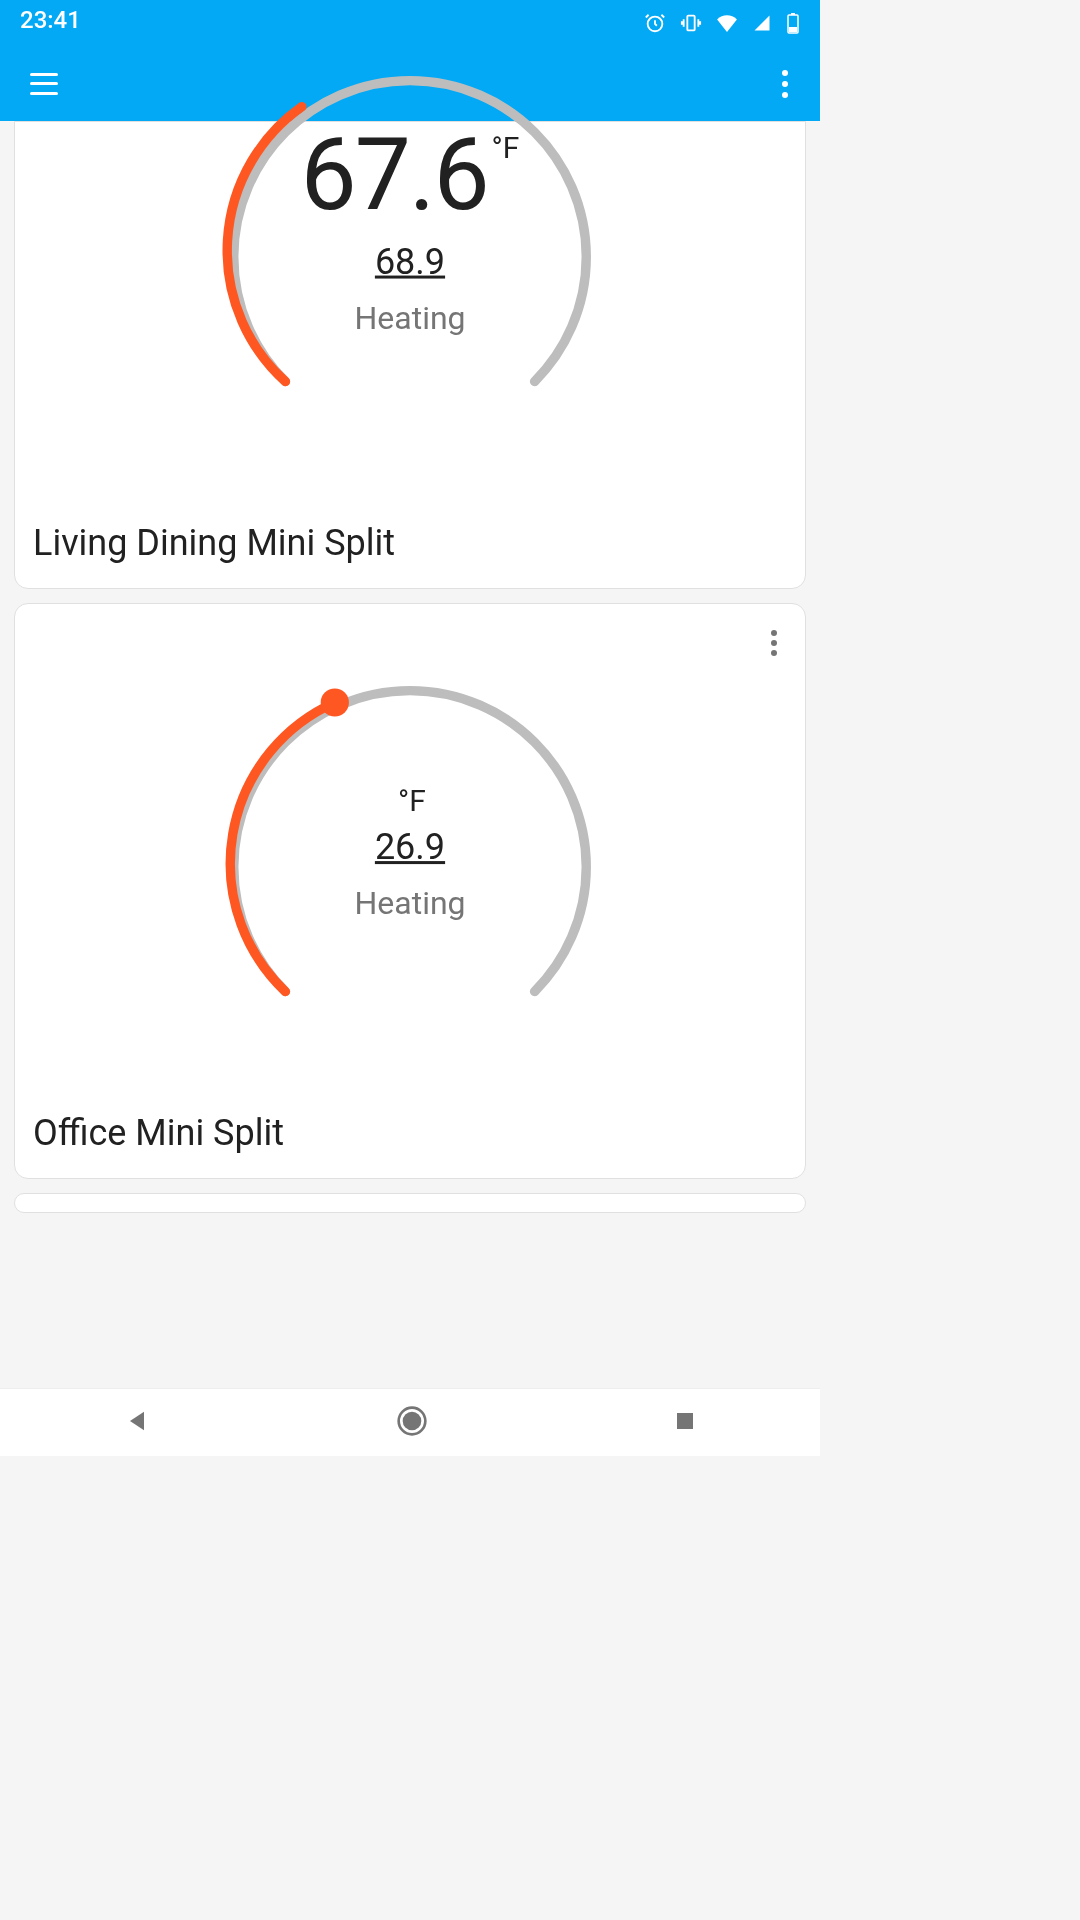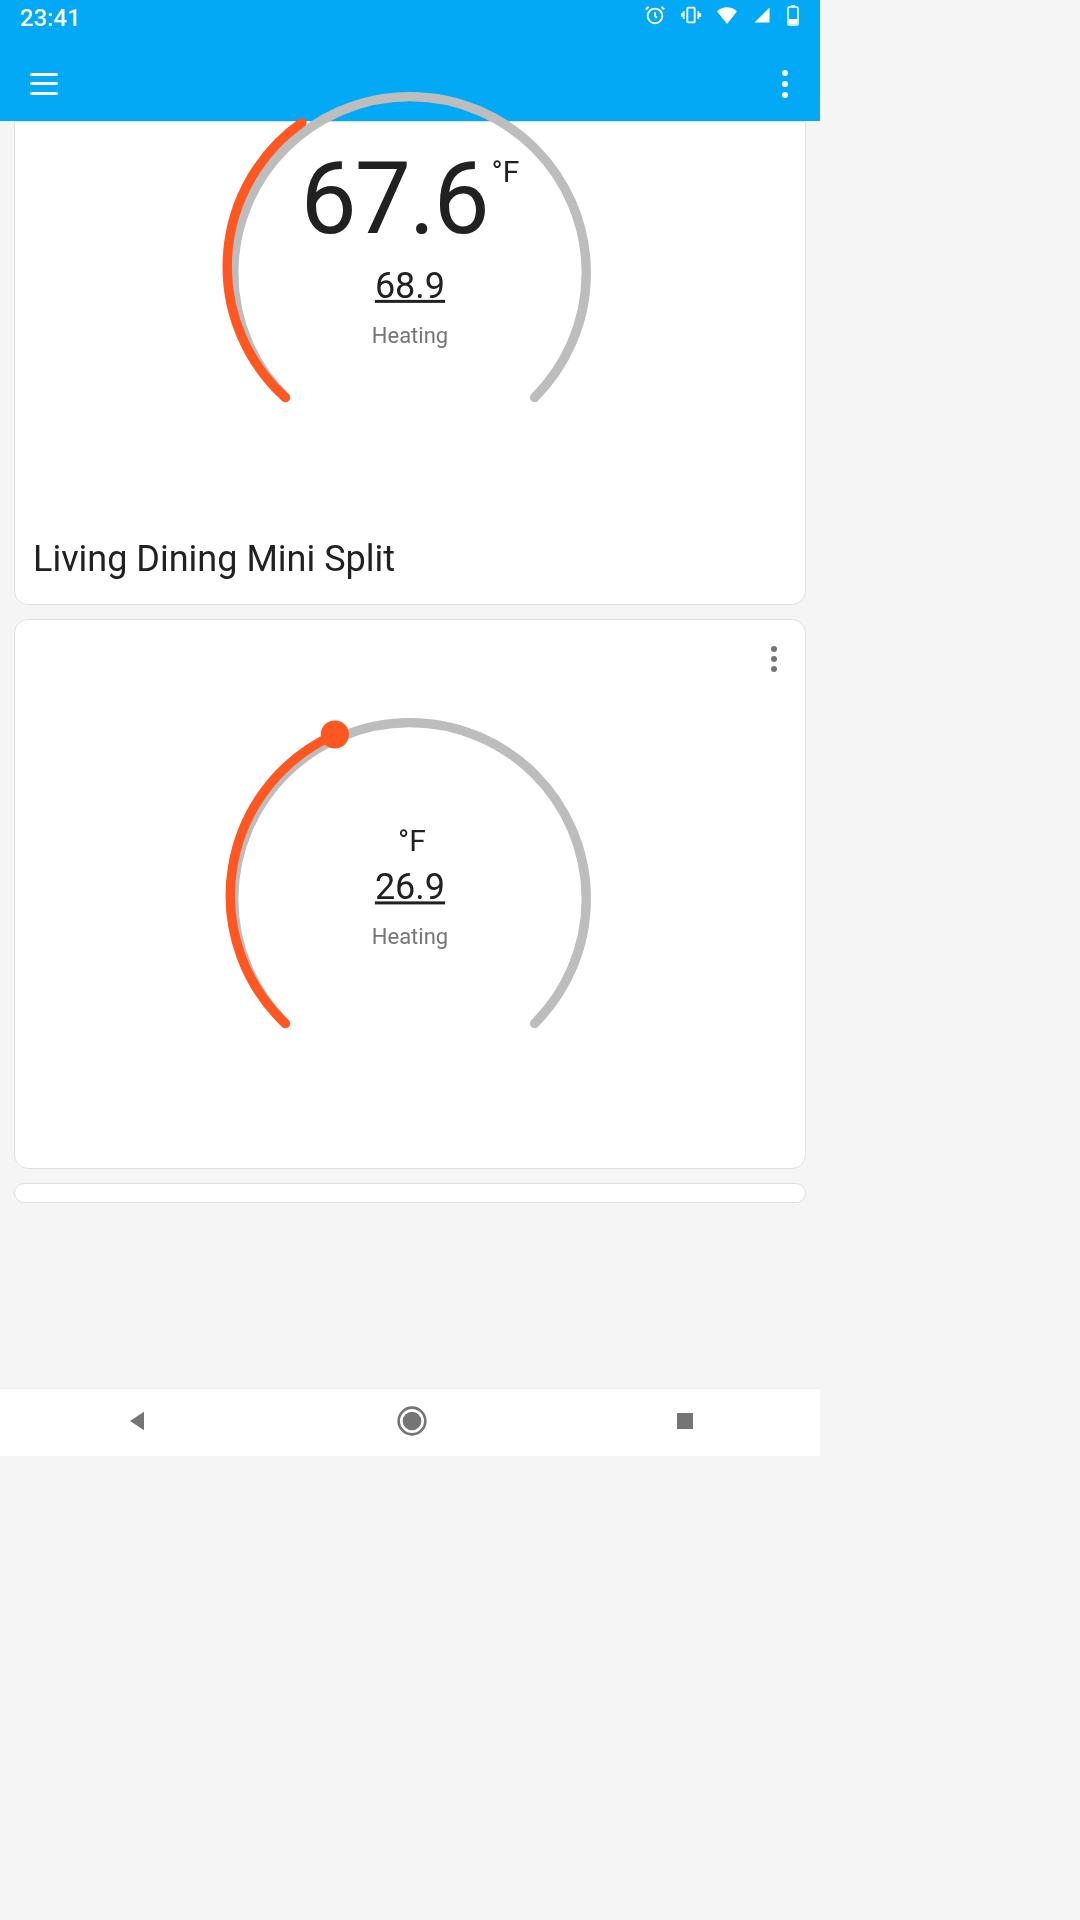--- a/index.html
+++ b/index.html
@@ -9,22 +9,22 @@
       font-family: -apple-system, BlinkMacSystemFont, 'Segoe UI', Roboto, sans-serif;
       background: #f5f5f5;
       overflow: hidden;
       position: relative;
     }
     .status-bar {
       height: 46px;
       background: #03a9f4;
       display: flex;
       justify-content: space-between;
-      align-items: flex-start;
-      padding: 4px 20px;
+      align-items: flex-end;
+      padding: 12px 20px;
       color: #fff;
     }
     .status-time {
       font-size: 24px;
       font-weight: 500;
     }
     .status-icons {
       display: flex;
       gap: 14px;
       align-items: center;
@@ -64,21 +64,21 @@
       border-radius: 50%;
     }
     .content {
       padding: 0 14px;
     }
     .card {
       background: #fff;
       border: 1px solid #e0e0e0;
       border-radius: 14px;
       margin-bottom: 14px;
-      padding: 16px 18px 24px 18px;
+      padding: 0 18px 24px 18px;
       position: relative;
     }
     .card-menu {
       position: absolute;
       top: 22px;
       right: 24px;
       display: flex;
       flex-direction: column;
       gap: 4px;
       cursor: pointer;
@@ -125,21 +125,21 @@
       margin-top: 14px;
       margin-left: 4px;
     }
     .target-temp {
       font-size: 36px;
       color: #212121;
       margin-top: 8px;
       text-decoration: underline;
     }
     .mode-label {
-      font-size: 22px;
+      font-size: 32px;
       color: #757575;
       margin-top: 16px;
     }
     .mode-row {
       display: flex;
       justify-content: space-around;
       padding: 0 40px;
       margin-top: -50px;
       margin-bottom: 16px;
     }
@@ -323,20 +323,21 @@
           <svg viewBox="0 0 24 24"></svg>
           <span></span>
           <path fill="#bdbdbd" d="M12 12c0-3 1-5 4-5 2 0 3 2 3 4 0 1-1 2-3 2-2 0-3-1-4-1zm0 0c3 0 5 1 5 4 0 2-2 3-4 3-1 0-2-1-2-3 0-2 1-3 1-4zm0 0c0 3-1 5-4 5-2 0-3-2-3-4 0-1 1-2 3-2 2 0 3 1 4 1zm0 0c-3 0-5-1-5-4 0-2 2-3 4-3 1 0 2 1 2 3 0 2-1 3-1 4z"><circle fill="#bdbdbd" cx="12" cy="12" r="2"></circle></path>
         </div>
       <div class="mode-btn">
           <svg viewBox="0 0 24 24"></svg>
           <span></span>
           <path fill="none" stroke="#bdbdbd" stroke-width="2.5" stroke-linecap="round" d="M12 3v9M7 6a8 8 0 1 0 10 0"></path>
         </div>
     </div>
+    <div class="card-title">Office Mini Split</div>
   </div>
 
   <div class="partial-card"></div>
 </div>
 
 <div class="nav-bar">
   <div class="nav-btn">
     <svg width="28" height="28" viewBox="0 0 24 24">
         <path fill="#757575" d="M18 4v16L6 12z"></path>
       </svg>

